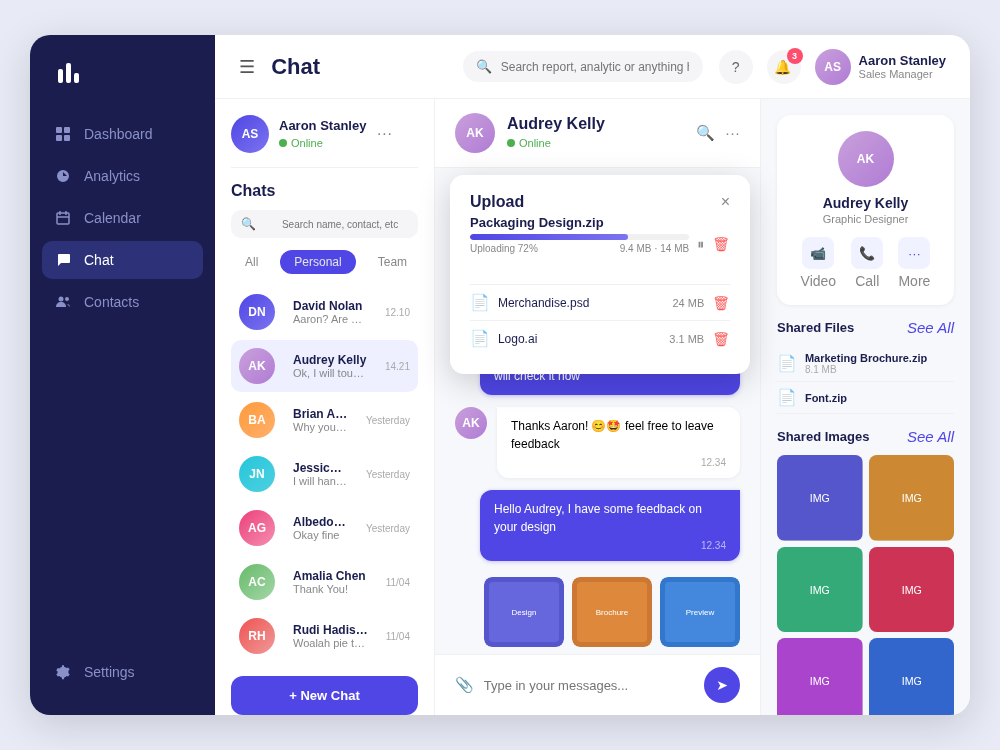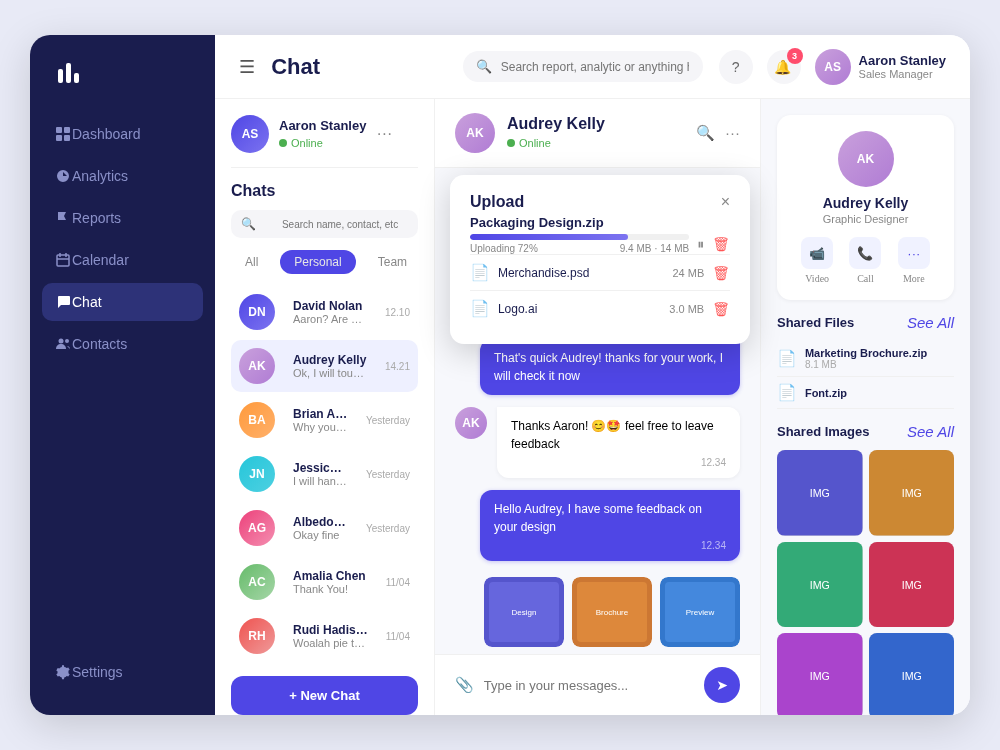--- a/index.html
+++ b/index.html
@@ -45,21 +45,21 @@
       display: flex; gap: 3px; align-items: flex-end;
     }
     .logo-bars span {
       display: block; width: 5px; background: #fff; border-radius: 2px;
     }
     .logo-bars span:nth-child(1) { height: 14px; }
     .logo-bars span:nth-child(2) { height: 20px; }
     .logo-bars span:nth-child(3) { height: 10px; }
     .sidebar-nav { flex: 1; padding: 0 12px; }
     .nav-item {
-      display: flex; align-items: center; 
+      display: flex; align-items: center; gap: 12px;
       padding: 10px 12px; border-radius: 10px; cursor: pointer;
       color: #8a90c8; font-size: 14px; font-weight: 500;
       margin-bottom: 4px; transition: all 0.2s;
     }
     .nav-item.active { background: #2d3278; color: #fff; }
     .nav-item .nav-icon { width: 18px; height: 18px; display: flex; align-items: center; justify-content: center; flex-shrink: 0; }
     .sidebar-bottom { padding: 0 12px; }
     
     .main-content {
       flex: 1;
@@ -298,21 +298,21 @@
     .profile-actions { display: flex; justify-content: space-around; }
     .profile-action-btn {
       display: flex; flex-direction: column; align-items: center; gap: 4px;
       cursor: pointer;
     }
     .profile-action-icon {
       width: 32px; height: 32px; border-radius: 8px;
       background: #f0f2ff; display: flex; align-items: center;
       justify-content: center; color: #4f46e5; font-size: 13px;
     }
-    .profile-action-label { font-size: 10px; color: #888; font-family: Liberation Serif, serif; }
+    .profile-action-label { font-size: 14px; color: #888; }
     .shared-section { margin-bottom: 14px; }
     .shared-header {
       display: flex; align-items: center; justify-content: space-between;
       margin-bottom: 10px;
     }
     .shared-title { font-size: 13px; font-weight: 700; color: #1a1d4e; }
     .see-all { font-size: 15px; color: #4f46e5; cursor: pointer; font-style: italic; }
     .shared-file-item {
       display: flex; align-items: center; gap: 8px;
       padding: 6px 0; border-bottom: 1px solid #f0f0f0;
@@ -336,21 +336,21 @@
       box-shadow: 0 8px 32px rgba(0,0,0,0.18);
       padding: 18px 20px;
       z-index: 100;
     }
     .upload-modal-header {
       display: flex; align-items: center; justify-content: space-between;
       margin-bottom: 4px;
     }
     .upload-modal-title { font-size: 16px; font-weight: 700; color: #1a1d4e; }
     .upload-close-btn { cursor: pointer; color: #888; font-size: 16px; }
-    .upload-item { margin-bottom: 0; }
+    .upload-item { margin-bottom: 30px; }
     .upload-item-name { font-size: 13px; font-weight: 600; color: #1a1d4e; margin-bottom: 4px; }
     .upload-item-row {
       display: flex; align-items: center; gap: 4px;
     }
     .upload-progress-bar {
       flex: 1; height: 6px; background: #f0f0f0; border-radius: 3px; overflow: hidden;
     }
     .upload-progress-fill {
       height: 100%; border-radius: 3px;
       background: linear-gradient(90deg, #4f46e5, #7c73f0);
@@ -418,28 +418,20 @@
         <div class="nav-icon">
           <svg width="16" height="16" viewBox="0 0 16 16" fill="currentColor">
               <path d="M8 2a6 6 0 100 12A6 6 0 008 2zm0 2l4 4H8V4z"></path>
             </svg>
         </div>
         <span>Analytics</span>
       </div>
       <div class="nav-item">
         <div class="nav-icon">
           <svg width="16" height="16" viewBox="0 0 16 16" fill="currentColor">
-              <path d="M3 2v12M3 2h8l-2 4 2 4H3"></path>
-            </svg>
-        </div>
-        <span>Reports</span>
-      </div>
-      <div class="nav-item">
-        <div class="nav-icon">
-          <svg width="16" height="16" viewBox="0 0 16 16" fill="currentColor">
               <rect x="2" y="3" width="12" height="11" rx="1" fill="none" stroke="currentColor" stroke-width="1.5"></rect>
               <path d="M5 1v4M11 1v4M2 7h12" stroke="currentColor" stroke-width="1.5"></path>
             </svg>
         </div>
         <span>Calendar</span>
       </div>
       <div class="nav-item active">
         <div class="nav-icon">
           <svg width="16" height="16" viewBox="0 0 16 16" fill="currentColor">
               <path d="M2 2h12a1 1 0 011 1v7a1 1 0 01-1 1H6l-3 3V3a1 1 0 011-1z"></path>
@@ -832,17 +824,17 @@
 
     <div class="upload-file-row">
       <span class="upload-file-icon">📄</span>
       <span class="upload-file-name">Merchandise.psd</span>
       <span class="upload-file-size">24 MB</span>
       <span class="upload-delete-icon">🗑</span>
     </div>
     <div class="upload-file-row">
       <span class="upload-file-icon">📄</span>
       <span class="upload-file-name">Logo.ai</span>
-      <span class="upload-file-size">3.0 MB</span>
+      <span class="upload-file-size">3.1 MB</span>
       <span class="upload-delete-icon">🗑</span>
     </div>
   </div>
 </div>
 
 </body></html>

